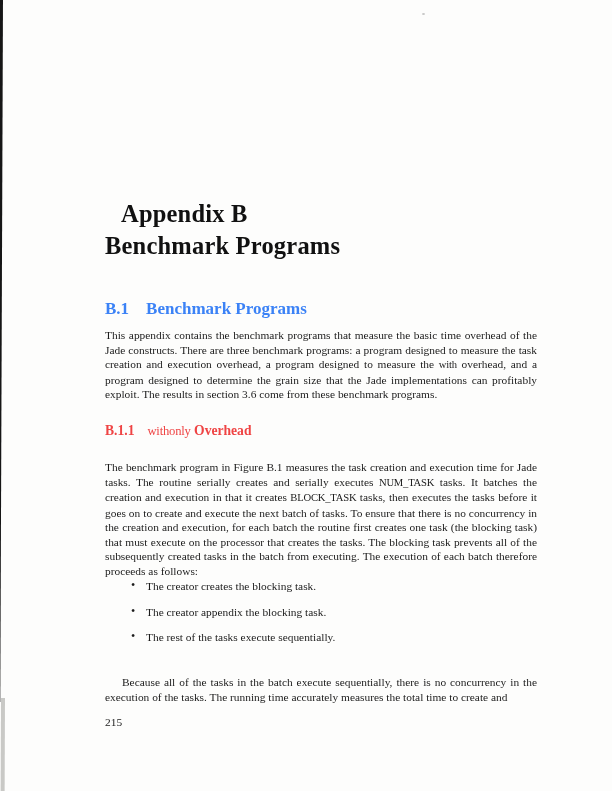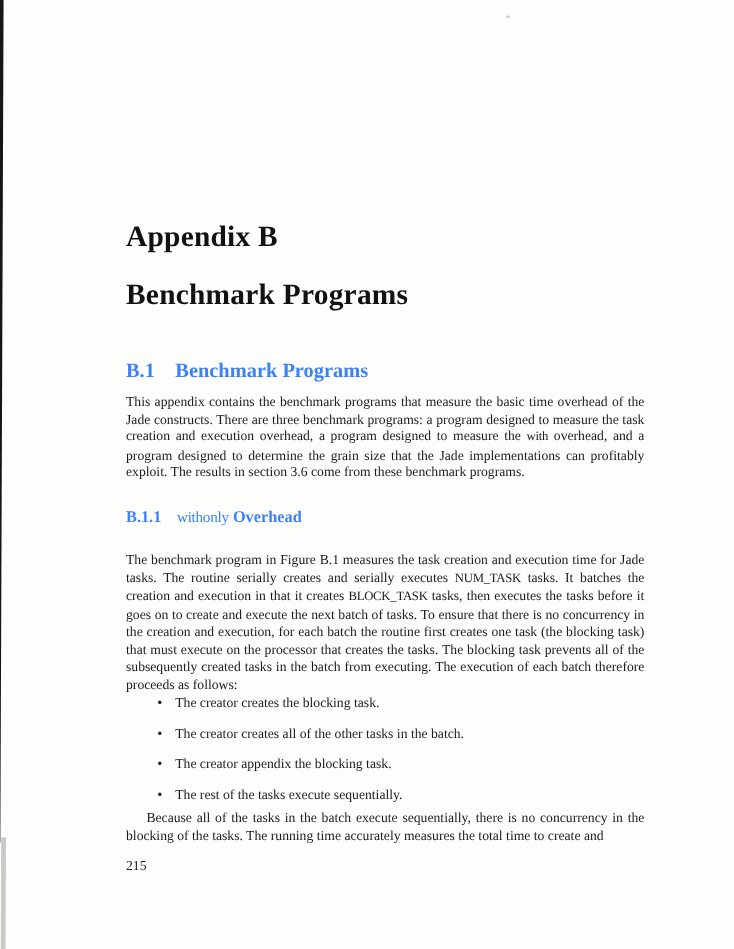--- a/index.html
+++ b/index.html
@@ -44,21 +44,21 @@
     width: 3px;
     height: 2px;
     background: #9a9a9a;
     opacity: 0.55;
     border-radius: 50%;
   }
   .chapter-num {
     position: absolute;
     left: 105px;
     top: 184px;
-    margin: 0;
+    margin: 16px;
     font-size: 24.5px;
     font-weight: bold;
     letter-spacing: 0.2px;
     color: #111;
   }
   .chapter-title {
     position: absolute;
     left: 105px;
     top: 232px;
     margin: 0;
@@ -91,21 +91,21 @@
     color: #1b1b1b;
   }
   .para1 { top: 328px; }
   .subsection-heading {
     position: absolute;
     left: 105px;
     top: 423px;
     margin: 0;
     font-size: 13.6px;
     font-weight: bold;
-    color: #3b82f6;
+    color: #ef4444;
   }
   .subsection-heading .subsec-num {
     display: inline-block;
     margin-right: 13px;
   }
   .subsection-heading .mono {
     font-weight: normal;
     font-size: 12.6px;
   }
   .para2 { top: 460px; }
@@ -174,22 +174,21 @@
 
   <h3 class="subsection-heading">
     <span class="subsec-num">B.1.1</span><span class="mono">withonly</span>
     <span>Overhead</span>
   </h3>
 
   <p class="body para2"><span>The benchmark program in Figure B.1 measures the task creation and execution time for Jade tasks. The routine serially creates and serially executes </span><span class="mono">NUM_TASK</span><span> tasks. It batches the creation and execution in that it creates </span><span class="mono">BLOCK_TASK</span><span> tasks, then executes the tasks before it goes on to create and execute the next batch of tasks. To ensure that there is no concurrency in the creation and execution, for each batch the routine first creates one task (the blocking task) that must execute on the processor that creates the tasks. The blocking task prevents all of the subsequently created tasks in the batch from executing. The execution of each batch therefore proceeds as follows:</span></p>
 
   <ul class="bullets">
       <li>The creator creates the blocking task.</li>
-      <li>The creator creates all of the other tasks in the batch.</li>
       <li>The creator appendix the blocking task.</li>
       <li>The rest of the tasks execute sequentially.</li>
     </ul>
 
-  <p class="body para3">Because all of the tasks in the batch execute sequentially, there is no concurrency in the blocking of the tasks. The running time accurately measures the total time to create and</p>
+  <p class="body para3">Because all of the tasks in the batch execute sequentially, there is no concurrency in the execution of the tasks. The running time accurately measures the total time to create and</p>
 
   <div class="pageno">215</div>
 
 </div>
 
 </body></html>

